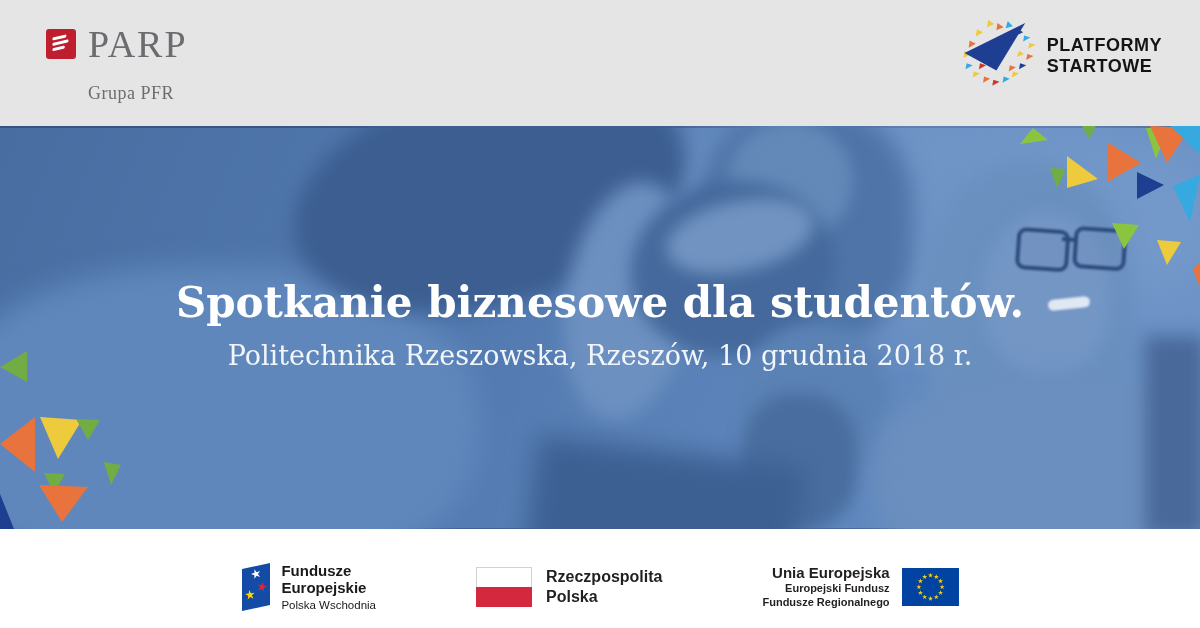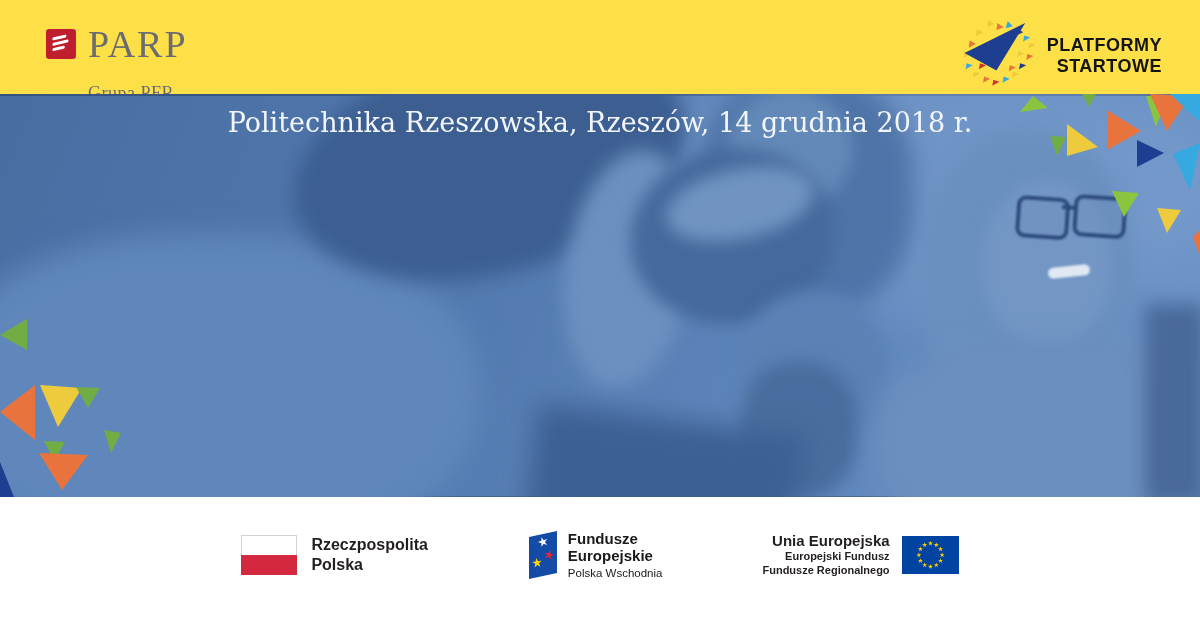--- a/index.html
+++ b/index.html
@@ -1,35 +1,35 @@
 <!DOCTYPE html>
 <html><head>
 <meta charset="utf-8">
 <style>
   html,body{margin:0;padding:0;}
   body{
     width:1200px;height:628px;overflow:hidden;background:#ffffff;
     font-family:"Liberation Sans",sans-serif;position:relative;
   }
   
-  .top-band{position:relative;height:94px;background:#fde047;}
+  .top-band{position:relative;height:126px;background:#e5e5e5;}
   .parp-logo{position:absolute;left:46px;top:29px;display:flex;gap:12px;align-items:flex-start;}
   .parp-icon{width:30px;height:30px;display:block;}
   .parp-text{display:flex;flex-direction:column;}
   .parp-wordmark{
     font-family:"Liberation Serif",serif;font-size:38px;line-height:30px;
     color:#6b6c6f;letter-spacing:2px;font-weight:400;
   }
   .parp-sub{
     font-family:"Liberation Serif",serif;font-size:18px;color:#6b6c6f;
     margin-top:24px;letter-spacing:0.5px;
   }
   .plat-logo{position:absolute;right:38px;top:20px;display:flex;align-items:center;gap:8px;}
   .plat-icon{width:78px;height:72px;display:block;}
-  .plat-text{display:flex;flex-direction:column;text-align:right;}
+  .plat-text{display:flex;flex-direction:column;}
   .plat-line{
     font-size:18px;font-weight:900;color:#141414;letter-spacing:0.5px;line-height:21px;
   }
   
   .photo{
     position:relative;height:403px;overflow:hidden;
     background:linear-gradient(112deg,#486da1 0%,#527ab0 40%,#6189bf 75%,#6f95c8 100%);
     box-shadow:inset 0 2px 0 rgba(30,50,90,.45), inset 0 -1px 0 rgba(30,50,90,.35);
   }
   .photo .fig{position:absolute;pointer-events:none;}
@@ -211,48 +211,49 @@
       <polygon points="1170,0 1200,0 1200,28" fill="#36a9e1"></polygon>
       <polygon points="1137,46 1137,73 1164,59" fill="#1d3e91"></polygon>
       <polygon points="1173,60 1200,49 1190,96" fill="#36a9e1"></polygon>
       <polygon points="1112,97 1139,99 1124,123" fill="#8bc53f"></polygon>
       <polygon points="1157,114 1181,116 1167,139" fill="#eecb3d"></polygon>
       <polygon points="1193,143 1200,136 1200,162" fill="#e9733d"></polygon>
     </g>
   </svg>
 
   <div class="hero-text">
-    <div class="hero-sub">Politechnika Rzeszowska, Rzeszów, 14 grudnia 2018 r.</div>
+    <div class="hero-title">Spotkanie biznesowe dla studentów.</div>
+    <div class="hero-sub">Politechnika Rzeszowska, Rzeszów, 10 grudnia 2018 r.</div>
   </div>
 </div>
 
 <div class="bottom-band">
-
-  <div class="logo-block pl-block">
-    <div class="pl-flag">
-      <div class="pl-white"></div>
-        <div class="pl-red"></div>
-    </div>
-    <div class="pl-text">
-      <span class="pl-b">Rzeczpospolita</span>
-      <span class="pl-b">Polska</span>
-    </div>
-  </div>
 
   <div class="logo-block fe-block">
     <svg class="fe-flag" viewBox="0 0 30 50">
       <polygon points="1,7 29,1 29,43 1,49" fill="#134ba6"></polygon>
       <use href="#star5" x="-2.5" y="-2.5" width="5" height="5" fill="#ffffff" transform="translate(15,12) rotate(-18) scale(2.3)"></use>
       <use href="#star5" x="-2.5" y="-2.5" width="5" height="5" fill="#d7283c" transform="translate(21,25) rotate(12) scale(2.3)"></use>
       <use href="#star5" x="-2.5" y="-2.5" width="5" height="5" fill="#ffd500" transform="translate(9,33) rotate(-8) scale(2.3)"></use>
     </svg>
     <div class="fe-text">
       <span class="fe-b">Fundusze</span>
       <span class="fe-b">Europejskie</span>
       <span class="fe-s">Polska Wschodnia</span>
+    </div>
+  </div>
+
+  <div class="logo-block pl-block">
+    <div class="pl-flag">
+      <div class="pl-white"></div>
+        <div class="pl-red"></div>
+    </div>
+    <div class="pl-text">
+      <span class="pl-b">Rzeczpospolita</span>
+      <span class="pl-b">Polska</span>
     </div>
   </div>
 
   <div class="logo-block eu-block">
     <div class="eu-text">
       <span class="eu-b">Unia Europejska</span>
       <span class="eu-s">Europejski Fundusz</span>
       <span class="eu-s">Fundusze Regionalnego</span>
     </div>
     <svg class="eu-flag" viewBox="0 0 54 36">

